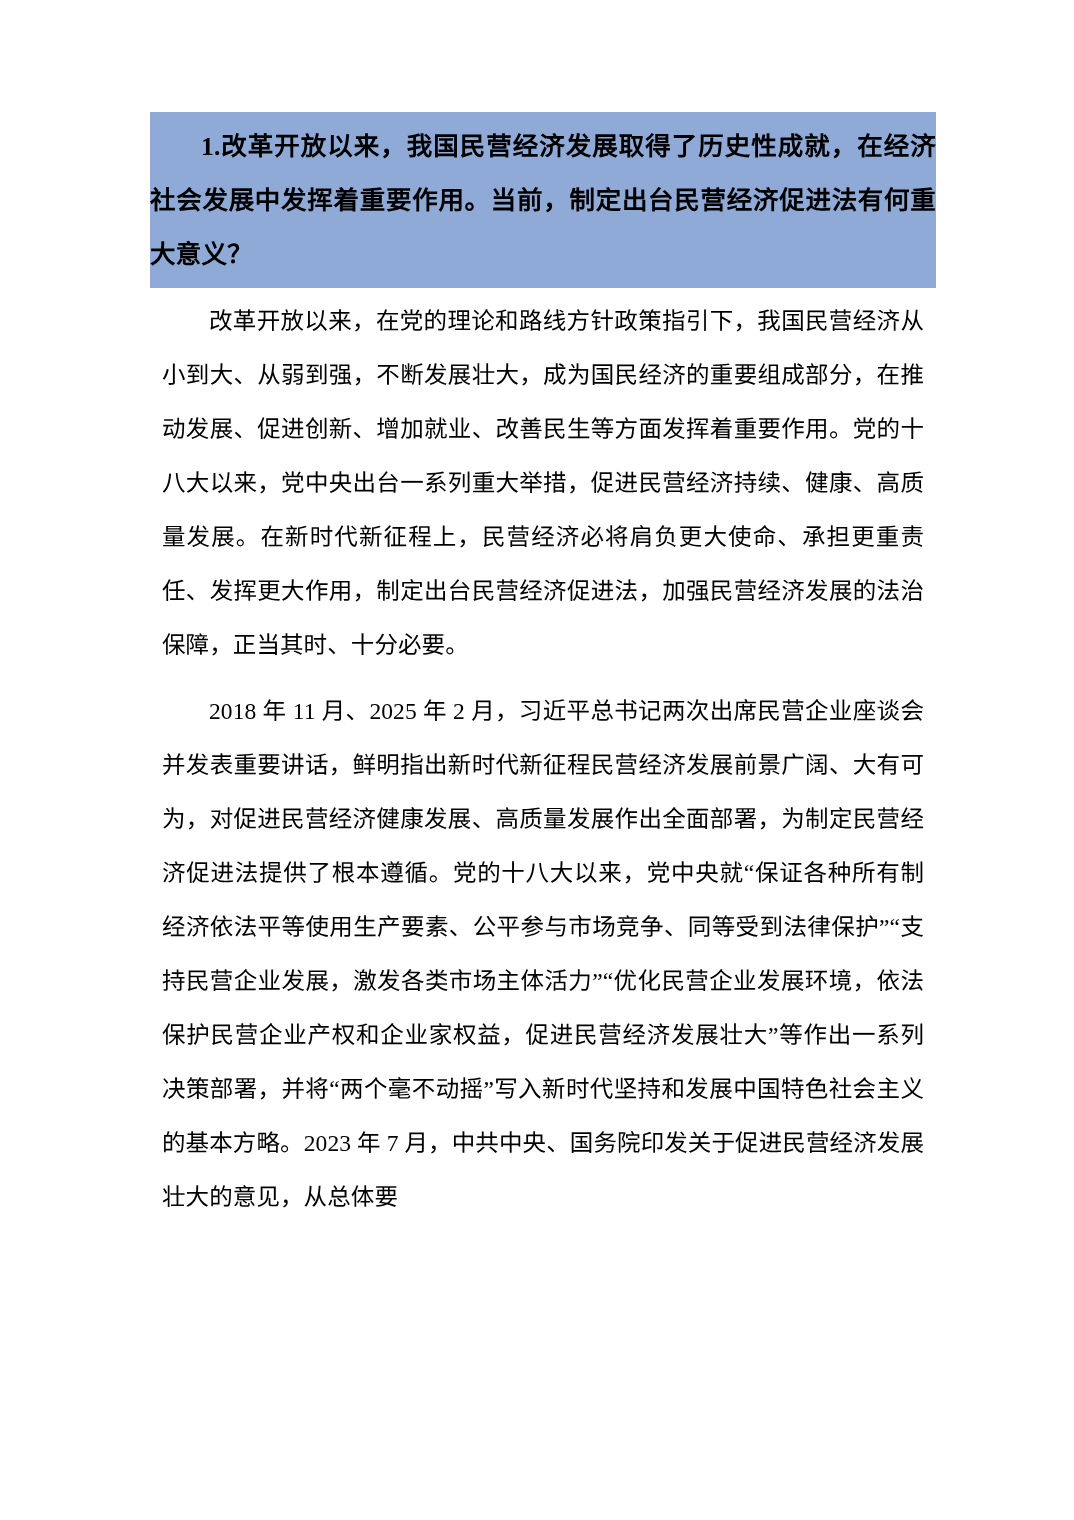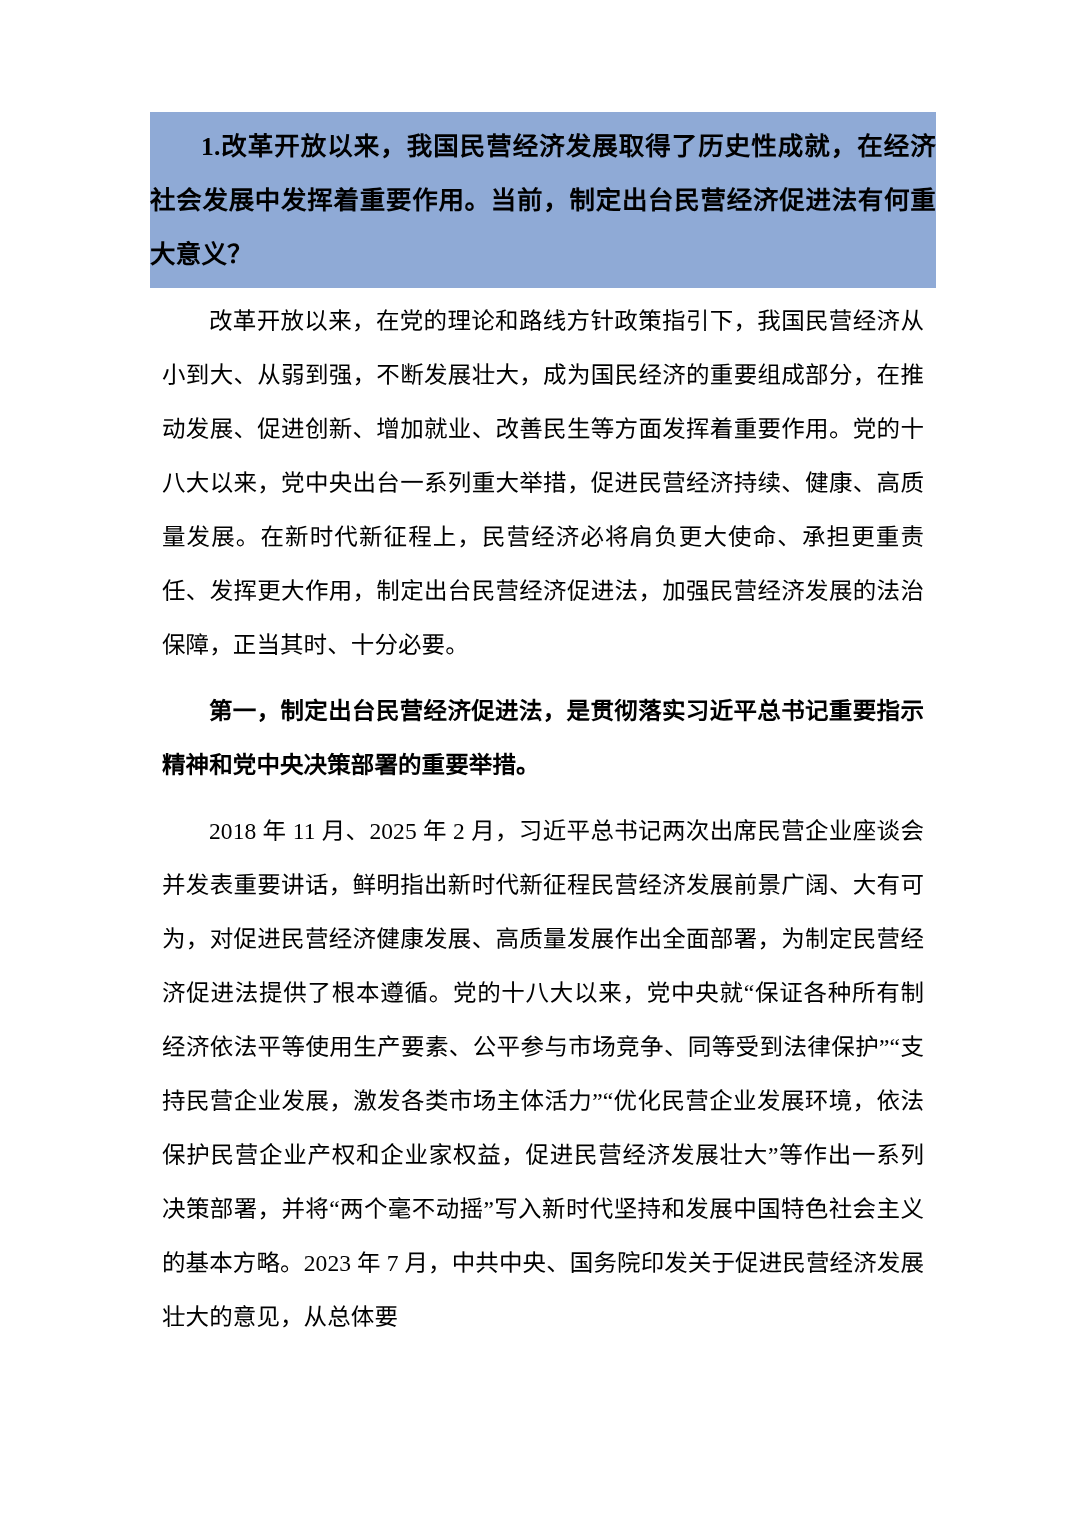--- a/index.html
+++ b/index.html
@@ -68,21 +68,20 @@
 <body>
 
 <div class="page">
 
   <div class="content">
 
     <div class="title-block">1.改革开放以来，我国民营经济发展取得了历史性成就，在经济社会发展中发挥着重要作用。当前，制定出台民营经济促进法有何重大意义？</div>
 
     <p class="body-para first-after-title">改革开放以来，在党的理论和路线方针政策指引下，我国民营经济从小到大、从弱到强，不断发展壮大，成为国民经济的重要组成部分，在推动发展、促进创新、增加就业、改善民生等方面发挥着重要作用。党的十八大以来，党中央出台一系列重大举措，促进民营经济持续、健康、高质量发展。在新时代新征程上，民营经济必将肩负更大使命、承担更重责任、发挥更大作用，制定出台民营经济促进法，加强民营经济发展的法治保障，正当其时、十分必要。</p>
 
-    <p class="body-para bold">第一，制定出台民营经济促进法，是贯彻落实习近平总书记重要指示精神和党中央决策部署的重要举措。</p>
 
     <p class="body-para">2018 年 11 月、2025 年 2 月，习近平总书记两次出席民营企业座谈会并发表重要讲话，鲜明指出新时代新征程民营经济发展前景广阔、大有可为，对促进民营经济健康发展、高质量发展作出全面部署，为制定民营经济促进法提供了根本遵循。党的十八大以来，党中央就“保证各种所有制经济依法平等使用生产要素、公平参与市场竞争、同等受到法律保护”“支持民营企业发展，激发各类市场主体活力”“优化民营企业发展环境，依法保护民营企业产权和企业家权益，促进民营经济发展壮大”等作出一系列决策部署，并将“两个毫不动摇”写入新时代坚持和发展中国特色社会主义的基本方略。2023 年 7 月，中共中央、国务院印发关于促进民营经济发展壮大的意见，从总体要</p>
 
   </div>
 
   <div class="page-number">1</div>
 
 </div>
 
 </body></html>

